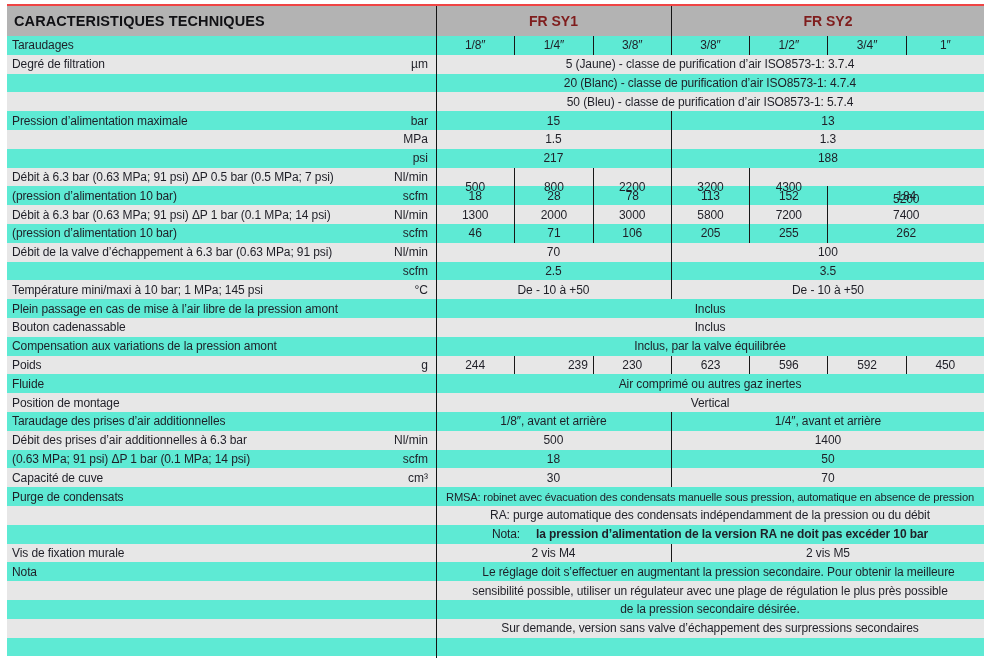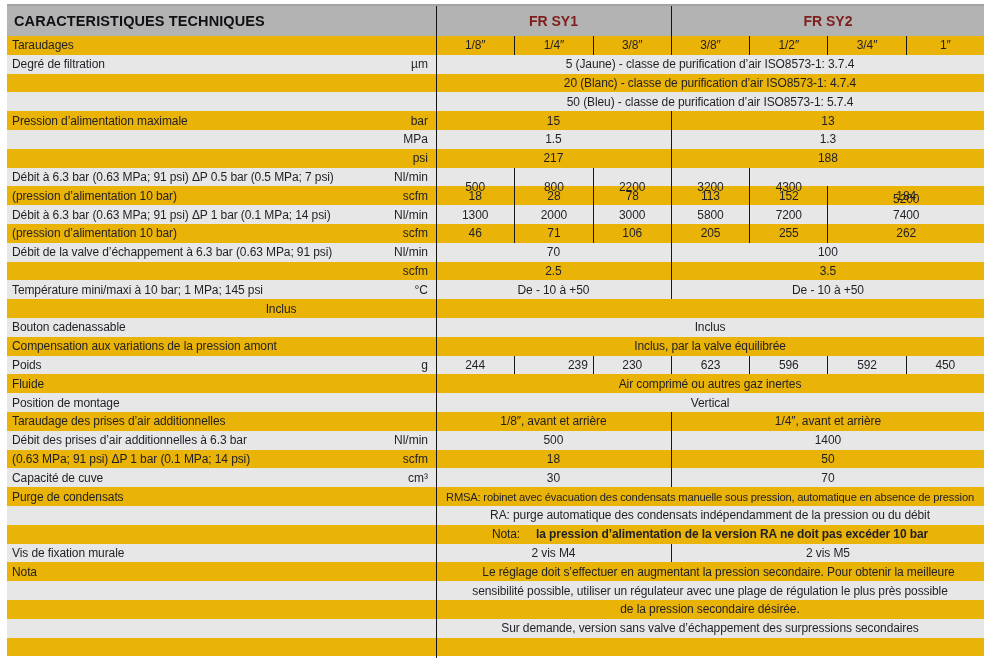--- a/index.html
+++ b/index.html
@@ -6,21 +6,21 @@
   body {
     width:991px; height:671px;
     background:#ffffff;
     font-family:"Liberation Sans","DejaVu Sans",sans-serif;
     color:#1f1f27;
   }
   .page { position:relative; width:991px; height:671px; overflow:hidden; }
 
   .spec-table {
     position:absolute; left:7px; top:4px; width:977px;
-    border-top:2px solid #a3a3a3;
+    border-top:2px solid #ef4444;
   }
 
   
   .thead {
     display:flex; height:30px; background:#b3b3b3; align-items:stretch;
   }
   .th-title {
     width:429px; display:flex; align-items:center;
     font-weight:bold; font-size:14.5px; letter-spacing:0.1px;
     padding-left:7px; box-sizing:border-box; color:#101014;
@@ -30,21 +30,21 @@
   }
   .th-group {
     display:flex; align-items:center; justify-content:center;
     font-weight:bold; font-size:14px; color:#7f1d1d;
   }
   .g1 { grid-column:1 / 4; }
   .g2 { grid-column:4 / 8; border-left:1px solid #141414; }
 
   
   .row { display:flex; height:18.8px; align-items:stretch; }
-  .row.light { background:#eab308; }
+  .row.light { background:#5eead4; }
   .row.dark  { background:#e7e7e7; }
   .left { width:429px; display:flex; align-items:center; box-sizing:border-box; }
   .lbl  { flex:1; padding-left:5px; font-size:12px; letter-spacing:-0.1px; white-space:nowrap; }
   .unit { padding-right:8px; font-size:12px; white-space:nowrap; }
   .vals { width:548px; display:grid; grid-template-columns:repeat(7,1fr); }
   .cell {
     display:flex; align-items:center; justify-content:center;
     font-size:12px; letter-spacing:-0.1px; white-space:nowrap;
   }
   .cell.sep { border-left:1px solid #181818; }
@@ -222,20 +222,24 @@
           <div class="left">
             <div class="lbl">Température mini/maxi à 10 bar; 1 MPa; 145 psi</div>
             <div class="unit">°C</div>
           </div>
           <div class="vals">
             <div class="cell" style="grid-column: 1 / 4;">De - 10 à +50</div>
             <div class="cell sep" style="grid-column: 4 / 8;">De - 10 à +50</div>
           </div>
         </div>
         <div class="row light">
+          <div class="left">
+            <div class="lbl">Plein passage en cas de mise à l’air libre de la pression amont</div>
+            <div class="unit"></div>
+          </div>
           <div class="vals">
             <div class="cell" style="grid-column: 1 / 8;">Inclus</div>
           </div>
         </div>
         <div class="row dark">
           <div class="left">
             <div class="lbl">Bouton cadenassable</div>
             <div class="unit"></div>
           </div>
           <div class="vals">

